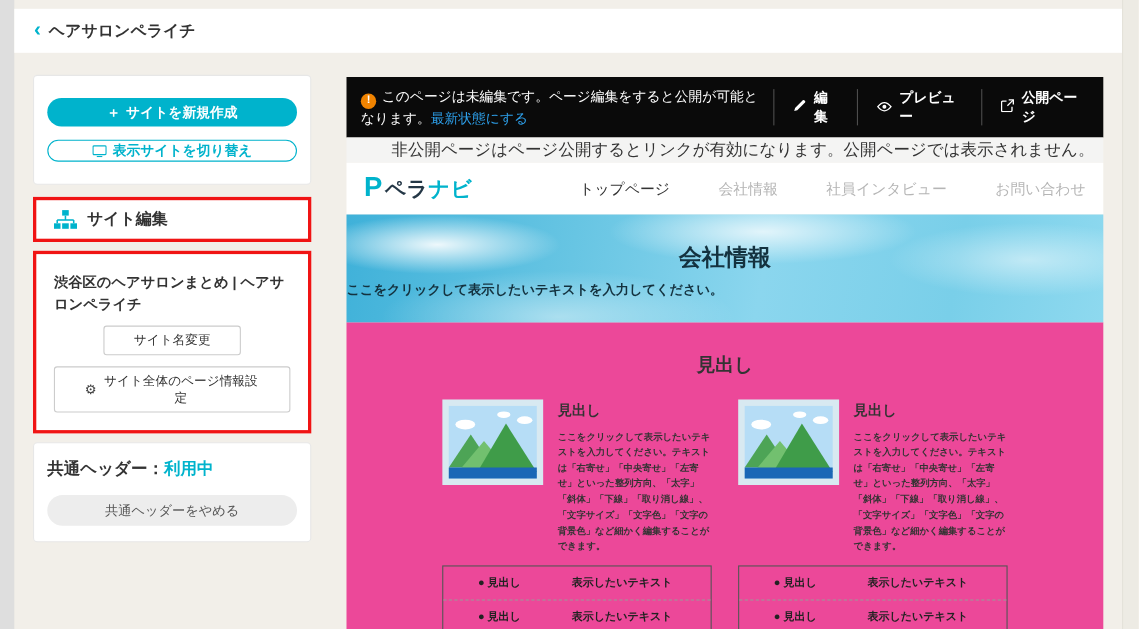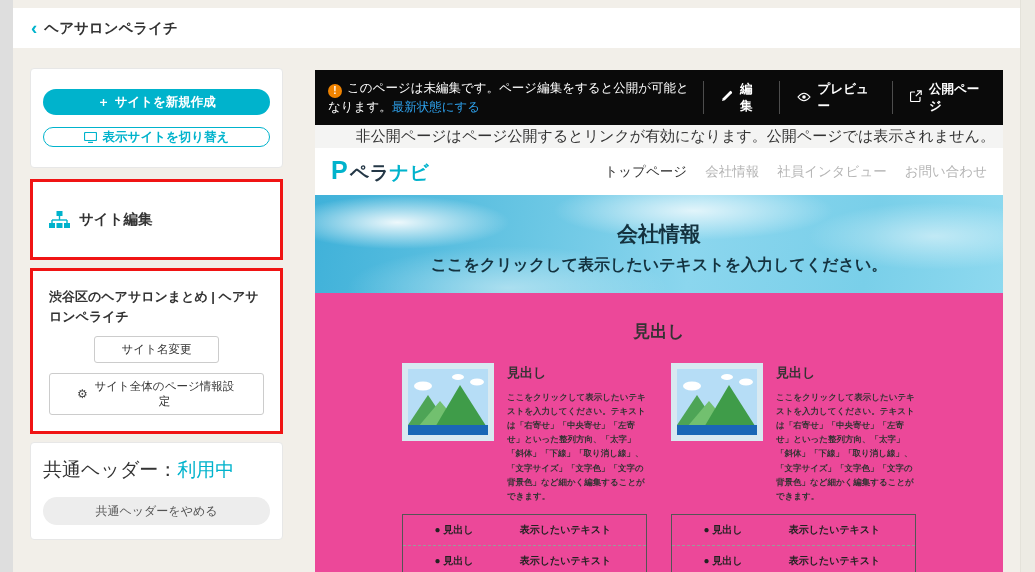--- a/index.html
+++ b/index.html
@@ -19,30 +19,30 @@
   .back-label { font-size:14.5px; font-weight:bold; color:#333; }
 
   
   .sidebar { position:absolute; left:30px; top:68px; width:253px; }
   .card { background:#fff; border:1px solid #e7e7e7; border-radius:4px; }
   .card-top { padding:20px 12px; margin-bottom:11px; }
   .btn-teal { height:26px; background:#00b3cc; border-radius:14px; display:flex; align-items:center; justify-content:center; gap:5px; color:#fff; font-size:12.5px; font-weight:bold; cursor:pointer; }
   .btn-outline { margin-top:12px; height:20px; border:1px solid #00b3cc; border-radius:14px; display:flex; align-items:center; justify-content:center; gap:6px; color:#00b3cc; font-size:12.5px; font-weight:bold; background:#fff; cursor:pointer; }
   .mini-icon { display:inline-flex; }
   .red-box { border:3px solid #f01414; background:#fff; margin-bottom:8px; }
-  .site-edit-row { display:flex; align-items:center; gap:9px; padding:28px 16px; }
+  .site-edit-row { display:flex; align-items:center; gap:9px; padding:8px 16px; }
   .site-edit-label { font-size:14.5px; font-weight:bold; color:#333; }
   .site-info { padding:16px 16px; }
   .site-name { font-size:13px; font-weight:bold; line-height:1.5; color:#333; }
   .center-row { text-align:center; }
   .btn-small { display:inline-flex; align-items:center; gap:5px; border:1px solid #ccc; border-radius:3px; background:#fff; font-size:11.5px; color:#333; padding:5px 27px; cursor:pointer; }
   .mt10 { margin-top:10px; }
   .gear { font-size:12px; color:#444; line-height:1; }
   .card-header-sec { padding:14px 12px; margin-bottom:10px; }
-  .ch-title { font-size:19px; font-weight:normal; color:#333; }
+  .ch-title { font-size:15px; font-weight:bold; color:#333; }
   .ch-status { color:#00b3cc; }
   .hdr-preview { margin-top:10px; border:1px solid #ddd; border-radius:3px; padding:6px; cursor:pointer; }
   .hdr-preview-strip { background:#f2f2f2; text-align:center; font-size:11.5px; font-weight:bold; color:#222; padding:6px 0; }
   .hdr-preview-row { display:flex; justify-content:space-between; align-items:center; padding:10px 4px 3px 4px; }
   .hdr-logo { font-size:8px; font-weight:bold; color:#222; }
   .hdr-menus { display:flex; gap:5px; }
   .hdr-menu { font-size:5.5px; color:#8a8a8a; }
   .btn-pill-gray { margin-top:14px; height:28px; background:#ededed; border-radius:15px; display:flex; align-items:center; justify-content:center; font-size:12px; color:#555; cursor:pointer; }
 
   
@@ -54,34 +54,34 @@
   .notice-buttons { flex:1; display:flex; align-items:stretch; justify-content:flex-end; }
   .nsep { width:1px; background:#4d4d4d; margin:11px 0; }
   .nbtn { display:flex; align-items:center; gap:7px; color:#fff; font-size:12.5px; font-weight:bold; padding:0 17px; cursor:pointer; }
   .substrip { background:#f4f4f3; height:23px; display:flex; align-items:center; justify-content:flex-end; padding-right:8px; font-size:15px; color:#333; }
 
   .site-header { background:#fff; height:47px; display:flex; align-items:center; padding:0 16px; }
   .logo { display:flex; align-items:baseline; cursor:pointer; }
   .logo-p { font-size:25px; font-weight:900; color:#00b3cc; margin-right:2px; line-height:1; }
   .logo-dark { font-size:19px; font-weight:800; color:#243746; letter-spacing:.5px; }
   .logo-teal { font-size:19px; font-weight:800; color:#00b3cc; letter-spacing:.5px; }
-  .site-nav { margin-left:auto; display:flex; gap:18px; font-size:13.5px; }
+  .site-nav { margin-left:auto; display:flex; gap:44px; font-size:13.5px; }
   .nav-item { color:#b5b5b5; cursor:pointer; }
   .nav-item.active { color:#333; }
 
   .hero { height:98px; position:relative;
     background:
       radial-gradient(160px 38px at 12% 28%, rgba(255,255,255,.9), rgba(255,255,255,0) 70%),
       radial-gradient(200px 42px at 55% 16%, rgba(255,255,255,.75), rgba(255,255,255,0) 70%),
       radial-gradient(180px 48px at 90% 42%, rgba(255,255,255,.5), rgba(255,255,255,0) 70%),
       radial-gradient(230px 60px at 28% 95%, rgba(255,255,255,.45), rgba(255,255,255,0) 70%),
       linear-gradient(100deg, #3fb1d9 0%, #67c5e3 30%, #8bd6ee 55%, #79cfe9 80%, #8ed9ef 100%);
     cursor:pointer; }
   .hero-title { text-align:center; padding-top:25px; font-size:21px; font-weight:bold; color:#14323f; }
-  .hero-sub { text-align:center; margin-top:7px; font-size:16px; font-weight:bold; color:#14323f; }
+  .hero-sub { text-align:left; margin-top:7px; font-size:12px; font-weight:bold; color:#14323f; }
 
   .content { background:#ec4899; height:279px; overflow:hidden; }
   .content-heading { text-align:center; padding-top:27px; font-size:17px; font-weight:bold; color:#333; }
   .columns { display:flex; justify-content:center; gap:24px; margin-top:20px; }
   .col { width:245px; }
   .col-top { display:flex; gap:13px; }
   .img-ph { width:92px; height:78px; flex-shrink:0; }
   .col-text { flex:1; min-width:0; }
   .col-heading { font-size:13px; font-weight:bold; color:#333; margin:1px 0 8px; }
   .col-para { font-size:8.5px; font-weight:bold; color:#333; line-height:1.66; }

